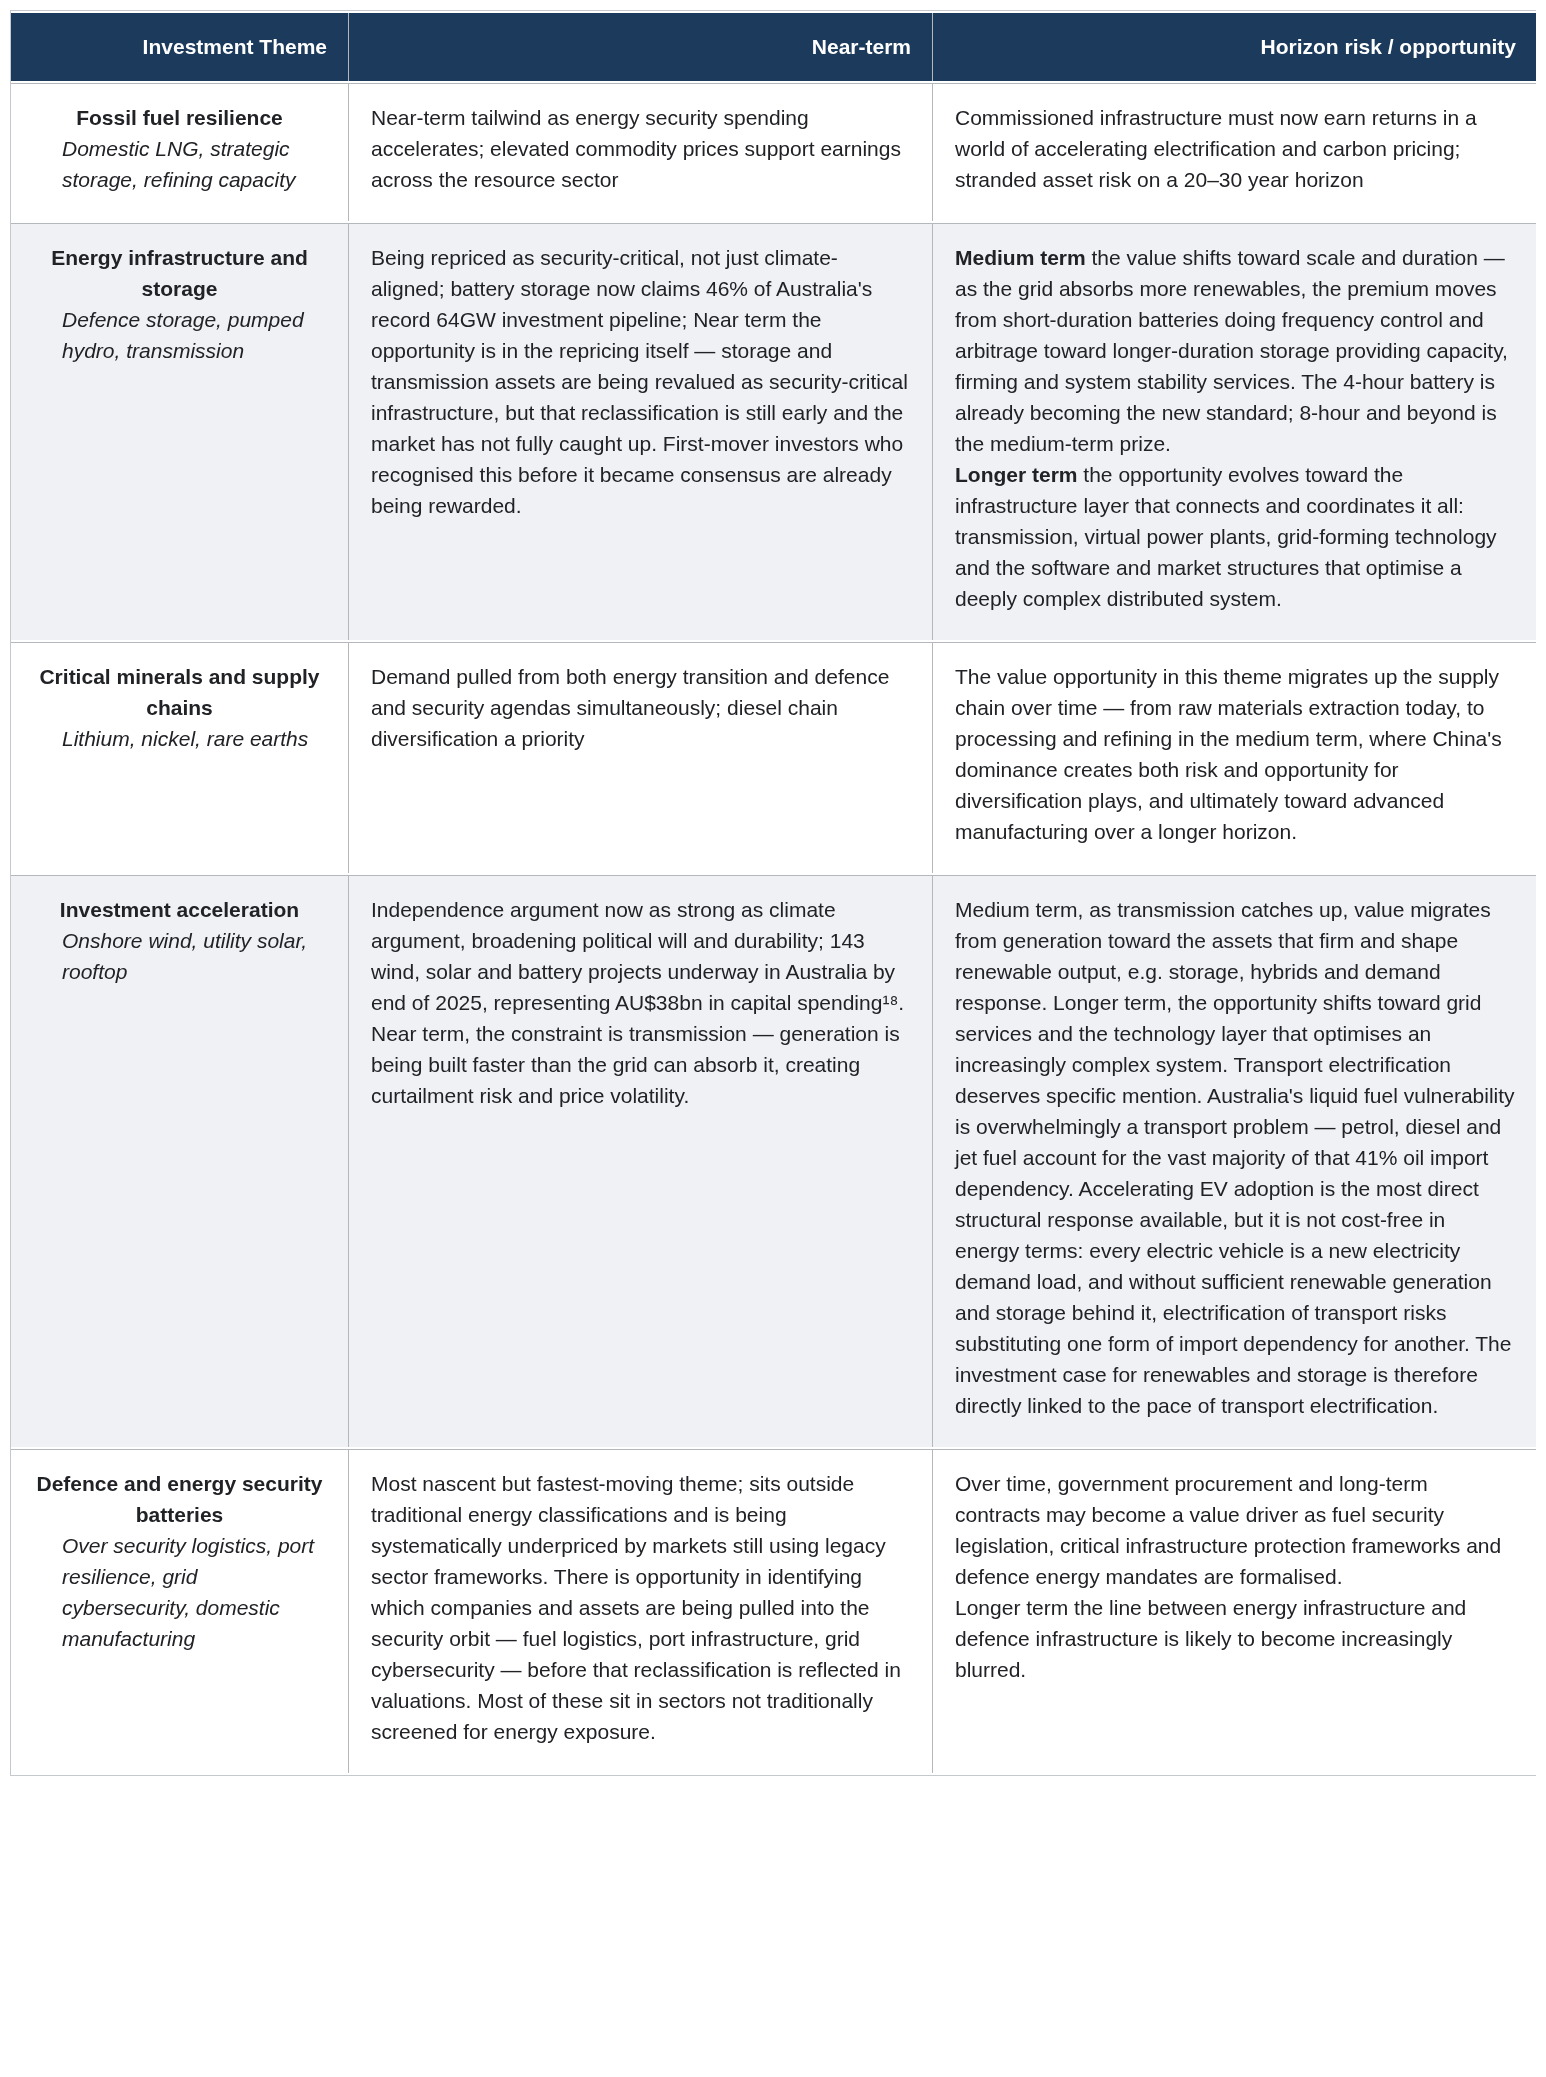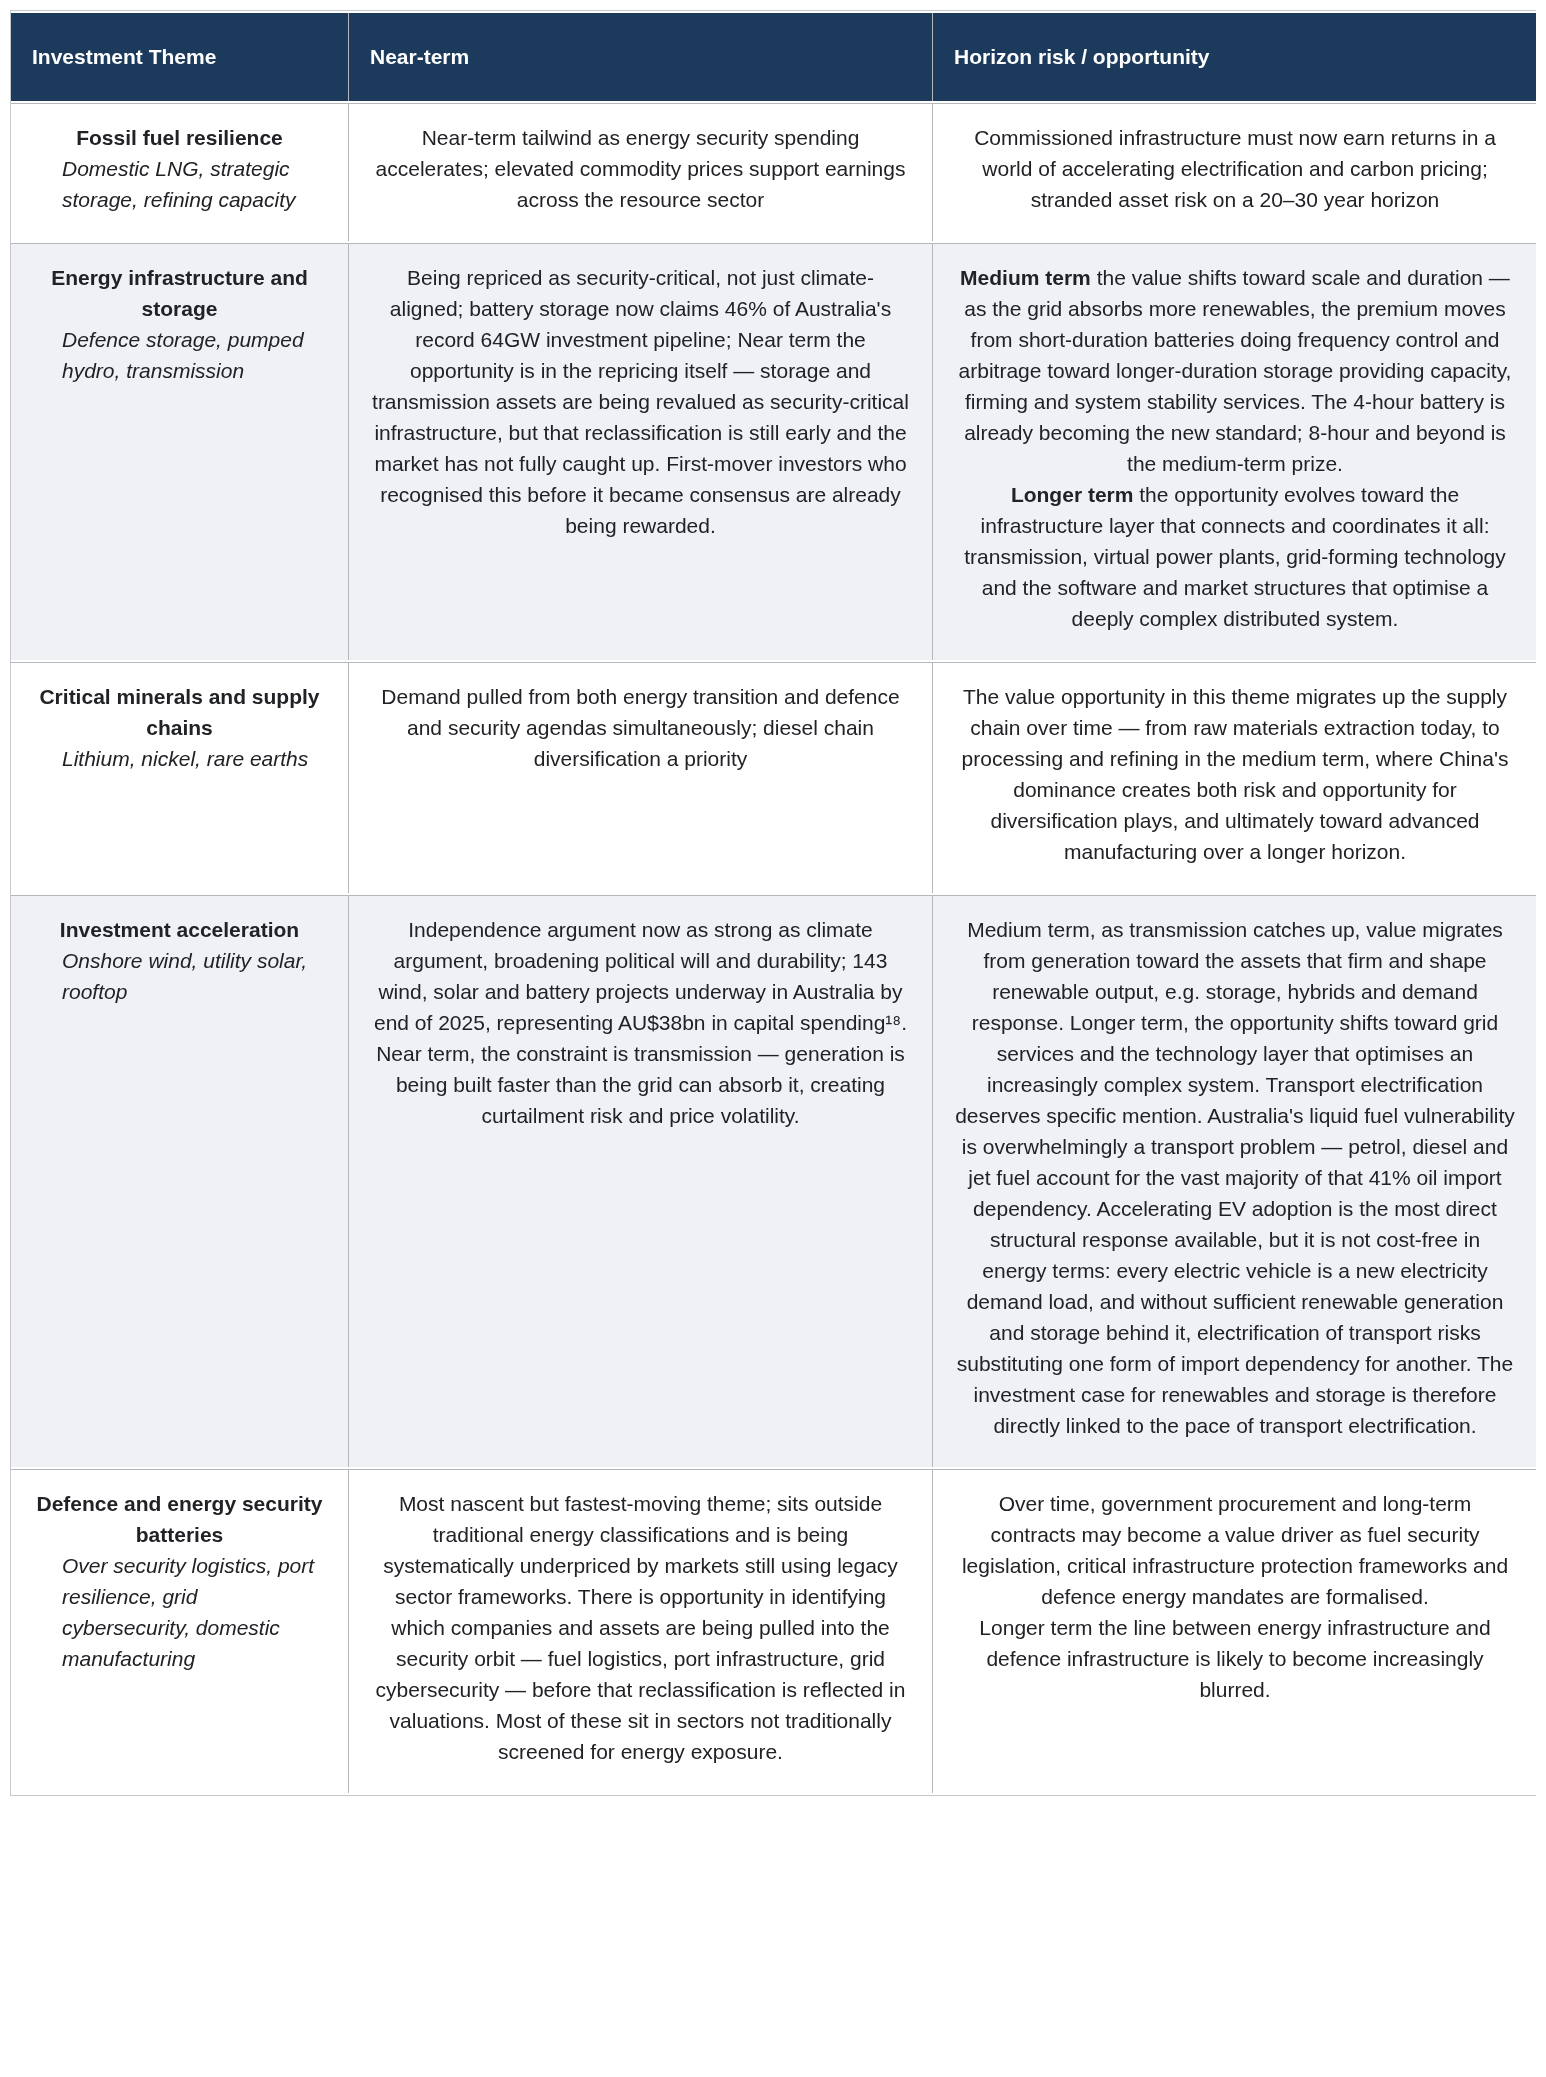--- a/index.html
+++ b/index.html
@@ -22,42 +22,42 @@
     width: 1526px;
     border-collapse: separate;
     border-spacing: 0 2px;
     border: 1px solid var(--outer-border);
     table-layout: fixed;
     background: #ffffff;
   }
   thead th {
     background: var(--header-bg);
     color: var(--header-text);
-    text-align: left;
+    text-align: right;
     font-size: 21px;
     font-weight: 700;
-    height: 88px;
+    height: 68px;
     padding: 0 21px;
     vertical-align: middle;
     border-right: 1px solid var(--border);
   }
   tbody td {
     vertical-align: top;
     padding: 18px 22px 26px 22px;
     font-size: 21px;
     line-height: 31px;
     border-top: 1px solid var(--border);
     border-right: 1px solid var(--border);
     background: var(--row-bg);
   }
   thead th:last-child, tbody td:last-child { border-right: none; }
   tbody tr.alt td { background: var(--row-alt-bg); }
   .theme-title { font-weight: 700; text-align: center; }
   .theme-subtitle { font-style: italic; margin-left: 29px; }
-  td p { margin: 0; text-align: center; }
+  td p { margin: 0; }
 </style>
 </head>
 <body>
 
 <table>
   <colgroup>
     <col style="width:338px">
     <col style="width:584px">
     <col style="width:604px">
   </colgroup>

